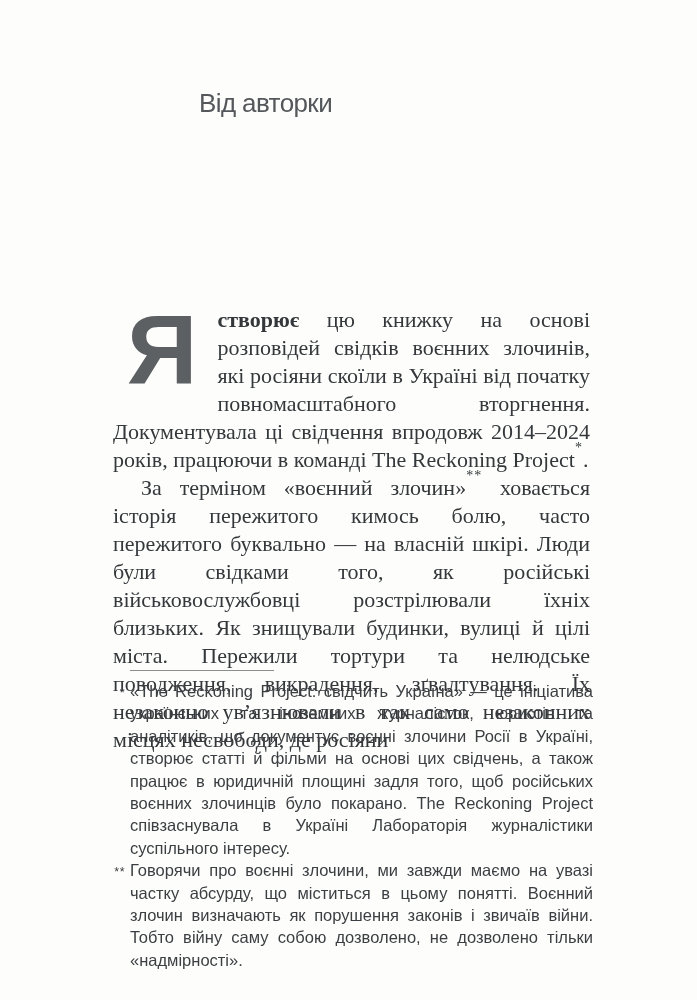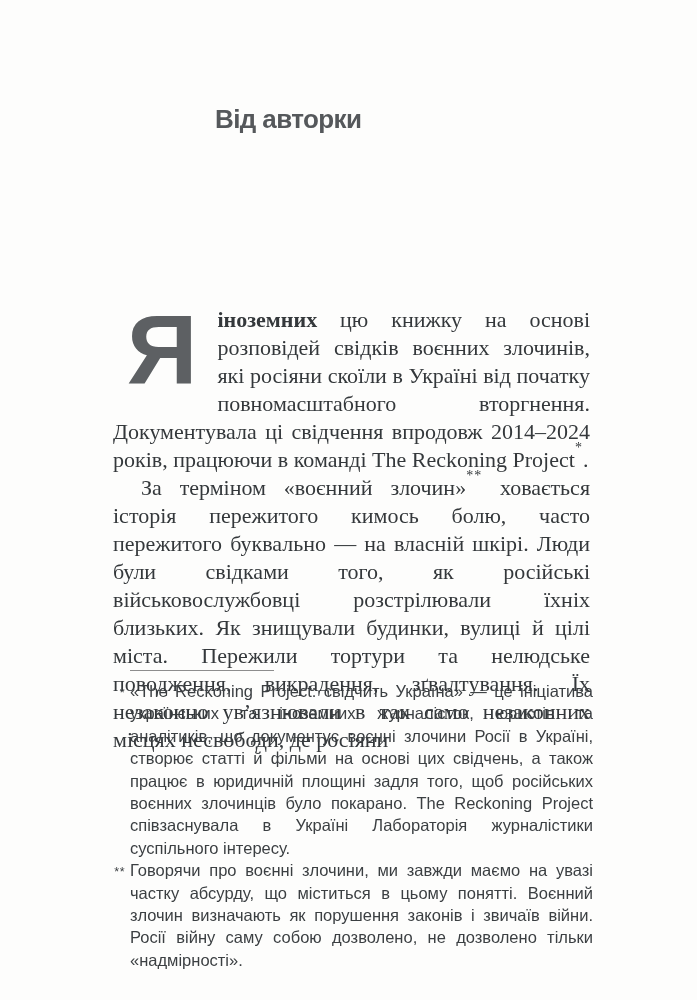--- a/index.html
+++ b/index.html
@@ -12,23 +12,23 @@
     width: 697px;
     height: 1000px;
     background: #fdfdfc;
     overflow: hidden;
     margin: 0;
   }
   .heading {
     position: absolute;
     left: 199px;
     top: 88px;
-    margin: 16px;
+    margin: 0;
     font-family: "Liberation Sans", sans-serif;
-    font-weight: bold;
+    font-weight: normal;
     font-size: 26px;
     letter-spacing: -0.6px;
     color: #55585b;
   }
   .body-text {
     position: absolute;
     left: 113px;
     top: 306px;
     width: 477px;
     font-family: "Liberation Serif", "DejaVu Serif", serif;
@@ -93,33 +93,33 @@
 </style>
 </head>
 <body>
 
 <div class="page">
 
   <h1 class="heading">Від авторки</h1>
 
   <div class="body-text">
     <p class="para para-1">
-      <span class="drop-cap">Я</span><span class="lead-bold">іноземних</span><span> цю книжку на основі розповідей свідків воєнних злочинів, які росіяни скоїли в Україні від початку повномасштабного вторгнення. Документувала ці свідчення впродовж 2014–2024 років, працюючи в команді The Reckoning Project</span><sup class="fn-ref">*</sup><span>.</span>
+      <span class="drop-cap">Я</span><span class="lead-bold">створює</span><span> цю книжку на основі розповідей свідків воєнних злочинів, які росіяни скоїли в Україні від початку повномасштабного вторгнення. Документувала ці свідчення впродовж 2014–2024 років, працюючи в команді The Reckoning Project</span><sup class="fn-ref">*</sup><span>.</span>
     </p>
     <p class="para para-2">
       <span>За терміном «воєнний злочин»</span><sup class="fn-ref">**</sup><span> ховається історія пережитого кимось болю, часто пережитого буквально — на власній шкірі. Люди були свідками того, як російські військовослужбовці розстрілювали їхніх близьких. Як знищували будинки, вулиці й цілі міста. Пережили тортури та нелюдське поводження, викрадення, зґвалтування. Їх незаконно ув’язнювали в так само незаконних місцях несвободи, де росіяни</span>
     </p>
   </div>
 
   <div class="fn-rule"></div>
 
   <div class="footnotes">
     <div class="footnote">
       <span class="fn-marker">*</span>
       <span>«The Reckoning Project: свідчить Україна» — це ініціатива українських та іноземних журналісток, юристів та аналітиків, що документує воєнні злочини Росії в Україні, створює статті й фільми на основі цих свідчень, а також працює в юридичній площині задля того, щоб російських воєнних злочинців було покарано. The Reckoning Project співзаснувала в Україні Лабораторія журналістики суспільного інтересу.</span>
     </div>
     <div class="footnote">
       <span class="fn-marker">**</span>
-      <span>Говорячи про воєнні злочини, ми завжди маємо на увазі частку абсурду, що міститься в цьому понятті. Воєнний злочин визначають як порушення законів і звичаїв війни. Росії війну саму собою дозволено, не дозволено тільки «надмірності».</span>
+      <span>Говорячи про воєнні злочини, ми завжди маємо на увазі частку абсурду, що міститься в цьому понятті. Воєнний злочин визначають як порушення законів і звичаїв війни. Тобто війну саму собою дозволено, не дозволено тільки «надмірності».</span>
     </div>
   </div>
 
 </div>
 
 </body></html>

